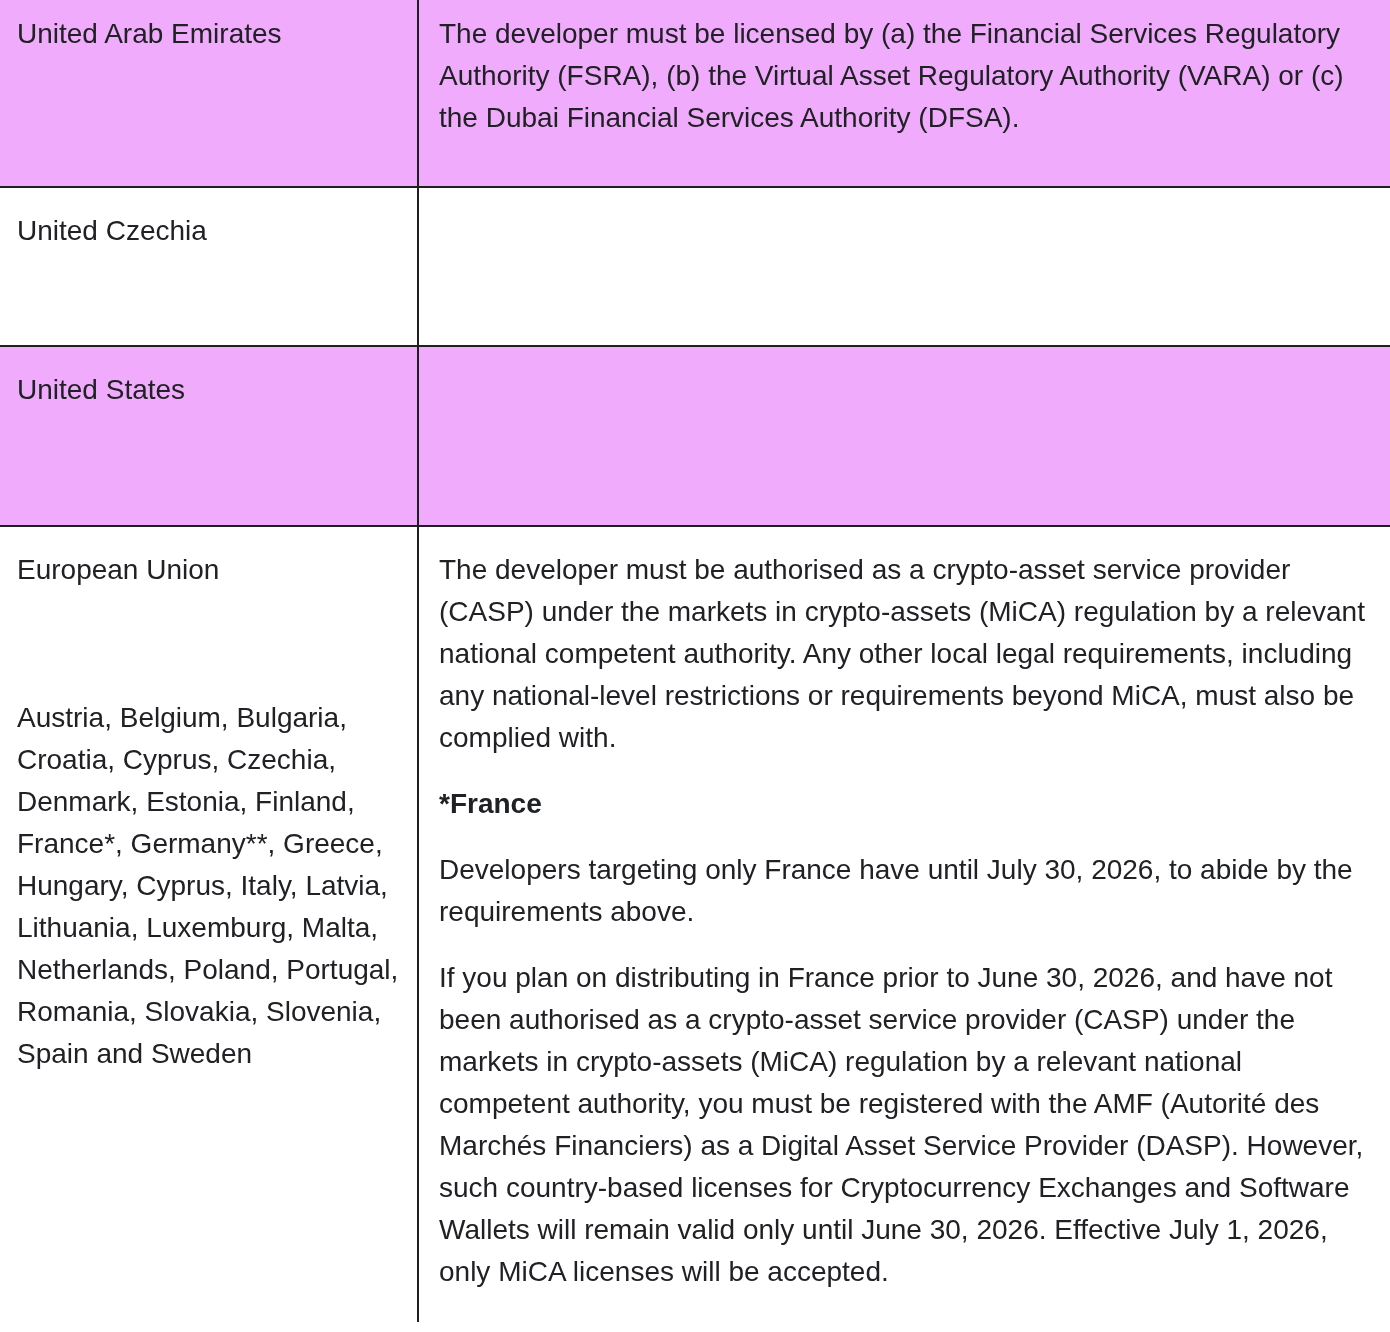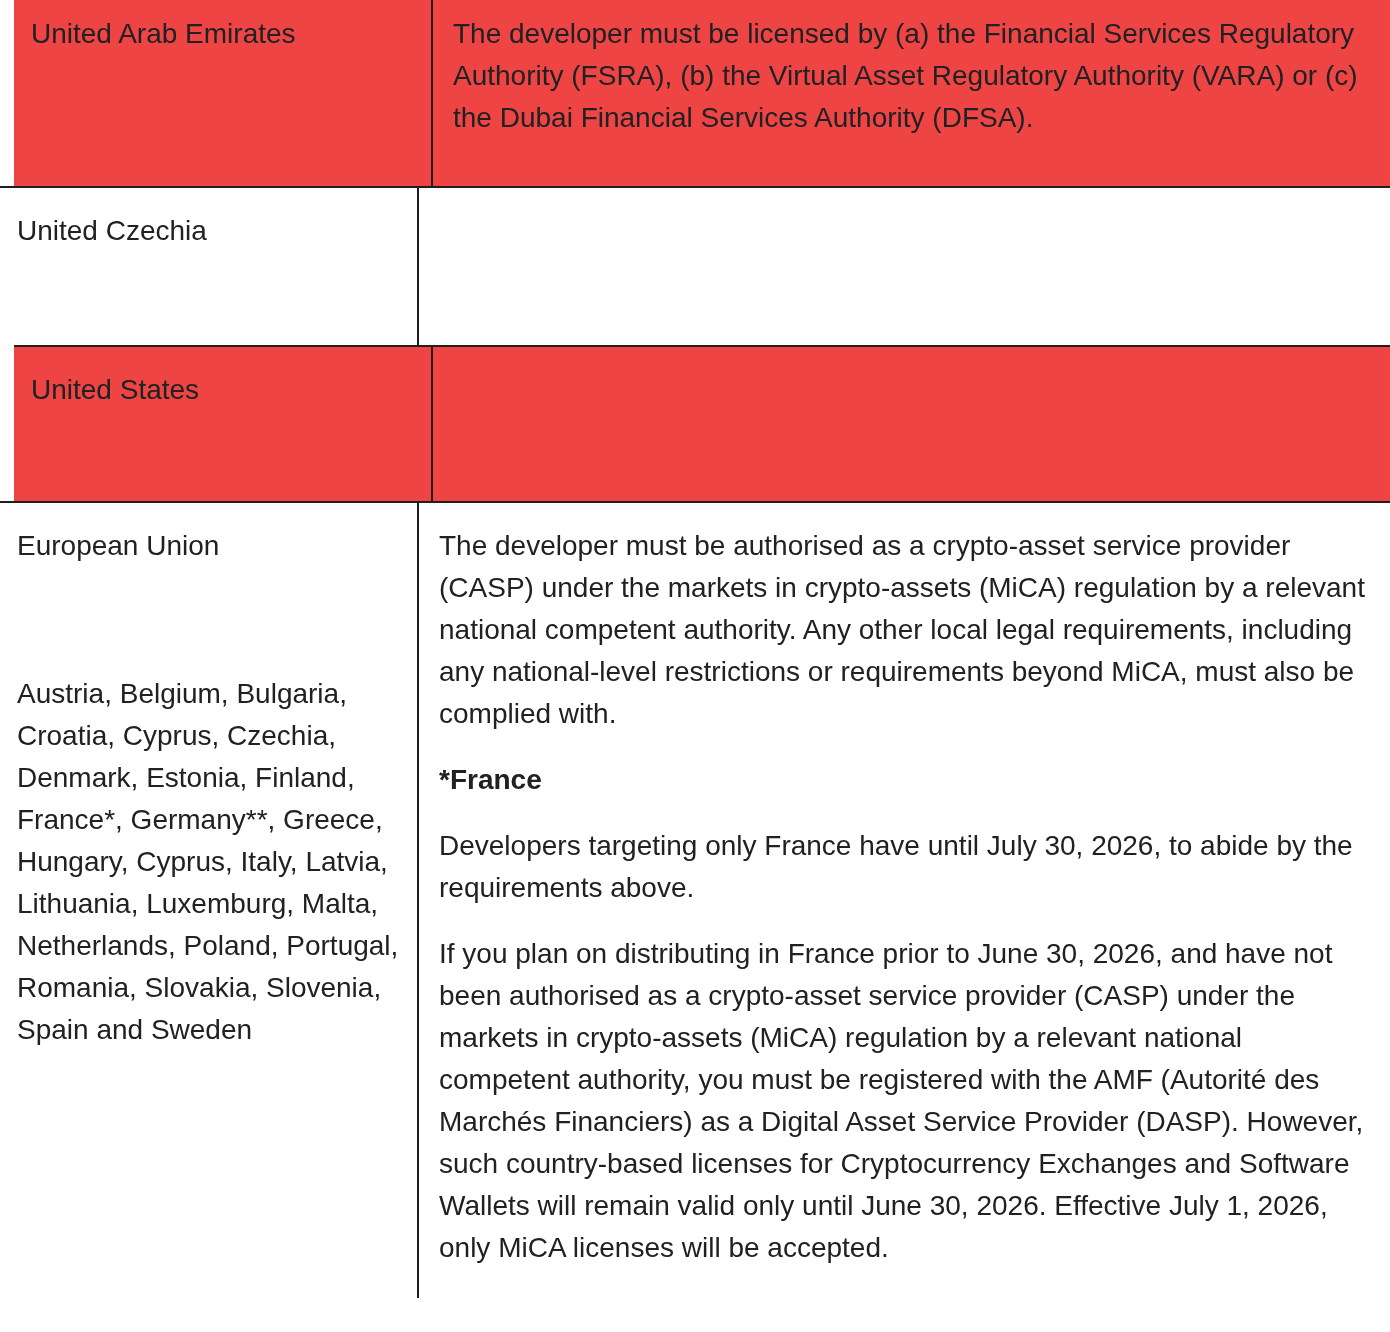--- a/index.html
+++ b/index.html
@@ -21,25 +21,25 @@
     width: 1390px;
   }
   .row {
     display: flex;
     box-sizing: border-box;
     overflow: hidden;
   }
   .row + .row {
     border-top: 2px solid #1f1f1f;
   }
-  .row.shaded { background: #ef4444; margin-left: 14px; }
+  .row.shaded { background: #f0abfc; }
   .row.plain  { background: #ffffff; }
   .row-1 { height: 186px; }
   .row-2 { height: 159px; }
-  .row-3 { height: 156px; }
+  .row-3 { height: 180px; }
   .row-4 { height: 797px; }
   .cell {
     box-sizing: border-box;
     overflow: hidden;
   }
   .cell-region {
     width: 419px;
     flex: 0 0 419px;
     border-right: 2px solid #1f1f1f;
     padding: 22px 18px 22px 17px;

